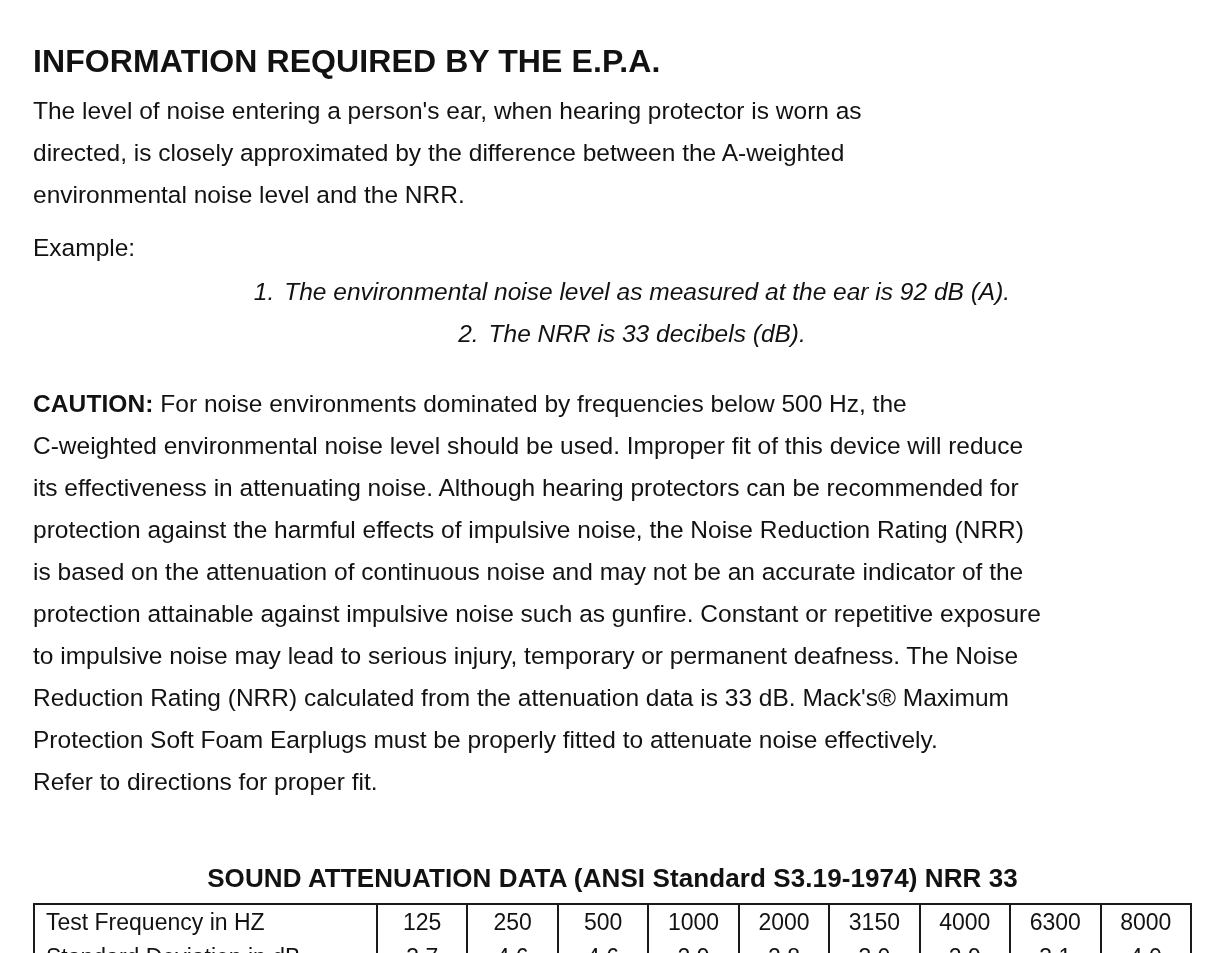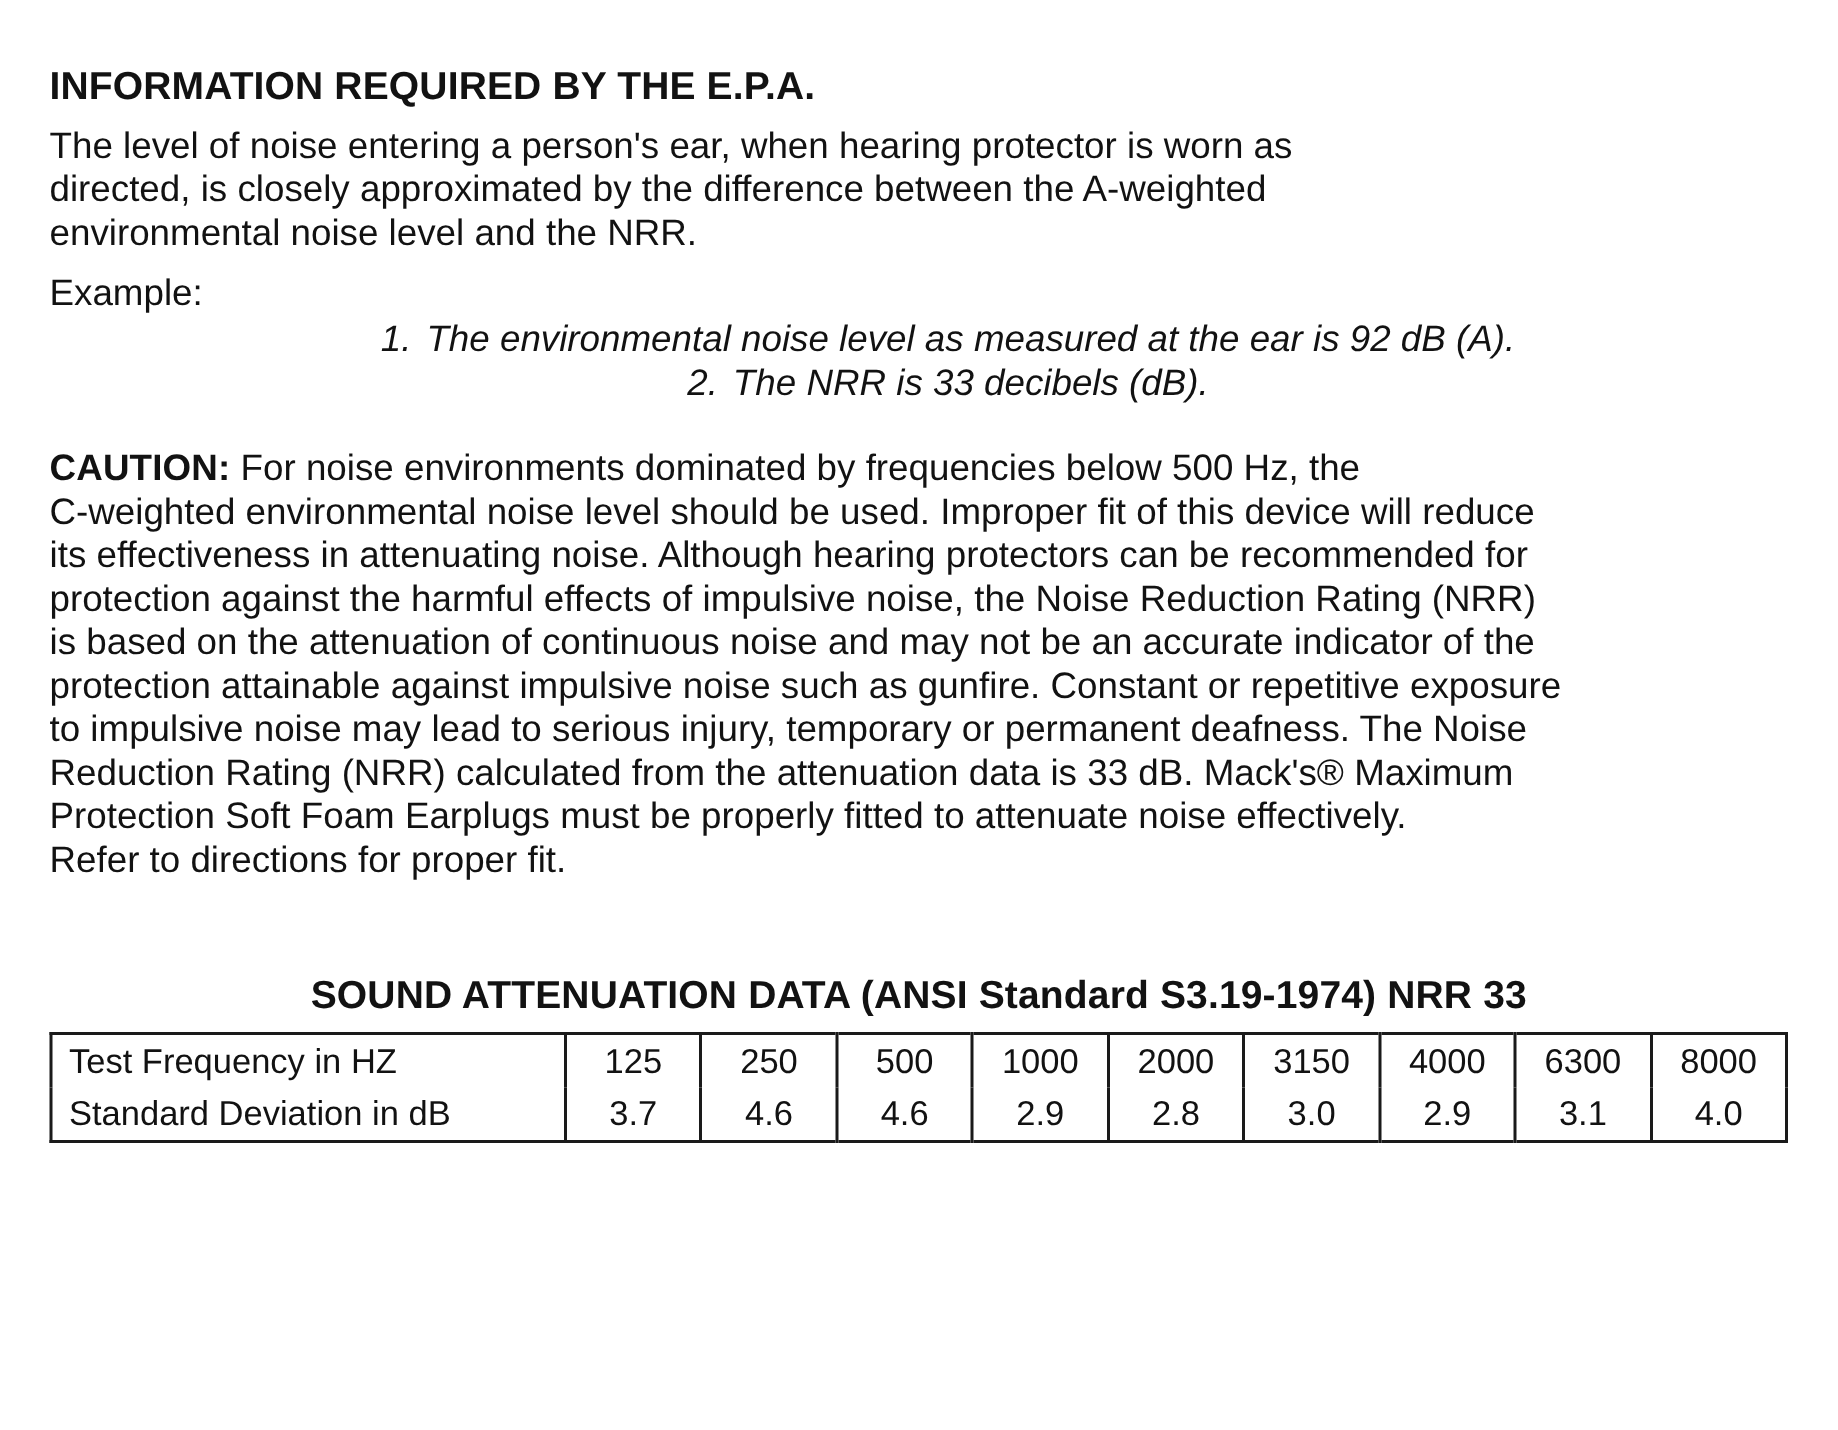--- a/index.html
+++ b/index.html
@@ -15,29 +15,29 @@
     color: #121212;
     overflow: hidden;
   }
   .doc {
     box-sizing: border-box;
     width: 1225px;
     height: 953px;
     padding: 42px 33px 0 33px;
   }
   .heading {
-    font-size: 26px;
+    font-size: 32px;
     font-weight: bold;
     line-height: 1.2;
     margin: 0 0 10px 0;
     letter-spacing: 0.1px;
   }
   .body-text {
     font-size: 24.5px;
-    line-height: 29px;
+    line-height: 42px;
   }
   .prelines {
     white-space: pre-line;
   }
   .intro {
     margin: 0 0 11px 0;
   }
   .example-block {
     margin: 0 0 28px 0;
   }

